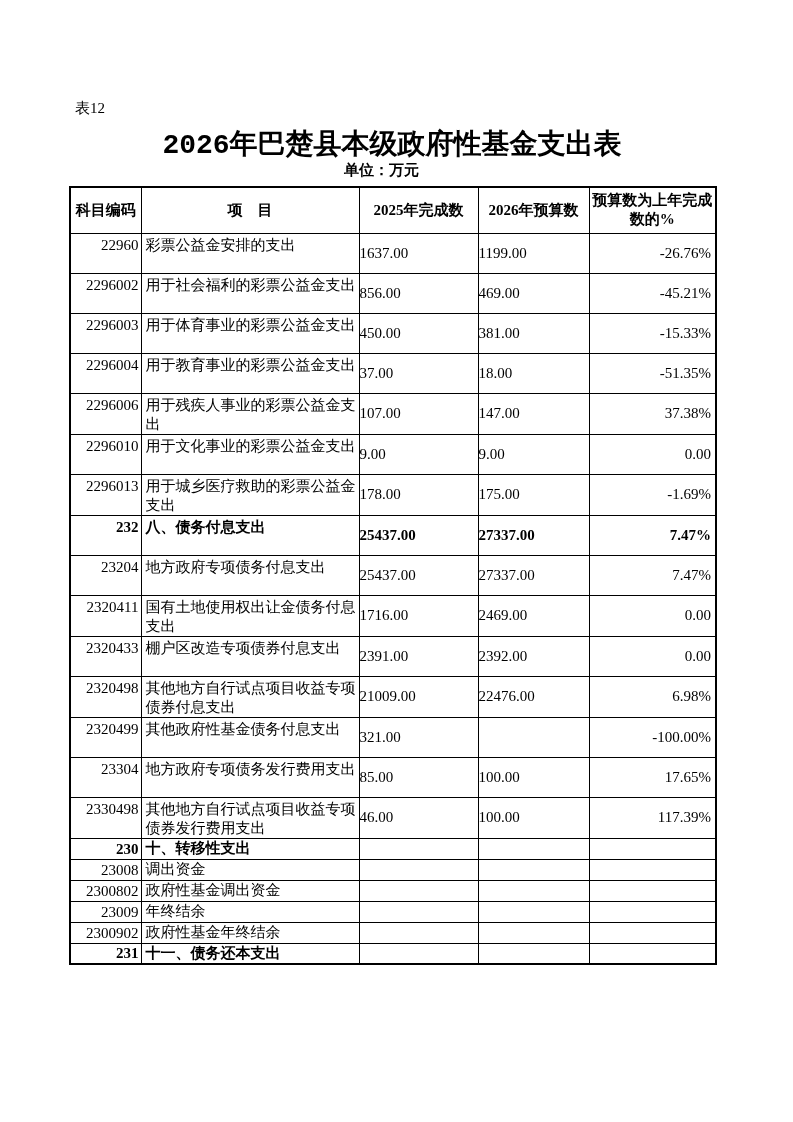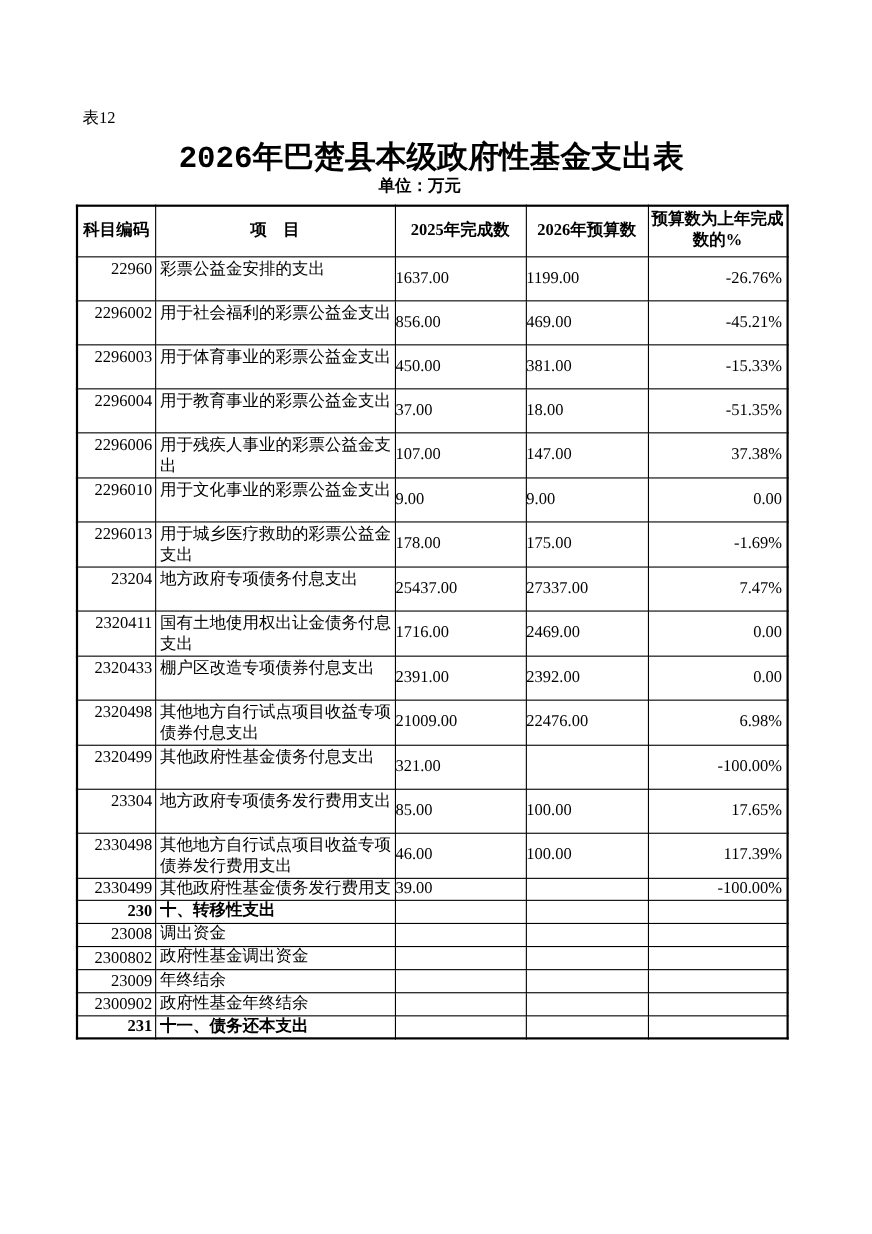--- a/index.html
+++ b/index.html
@@ -177,20 +177,27 @@
           <td class="num">9.00</td>
           <td class="pct">0.00</td>
         </tr>
         <tr class="r">
           <td class="code">2296013</td>
           <td class="item">用于城乡医疗救助的彩票公益金支出</td>
           <td class="num">178.00</td>
           <td class="num">175.00</td>
           <td class="pct">-1.69%</td>
         </tr>
+        <tr class="r bold">
+          <td class="code">232</td>
+          <td class="item">八、债务付息支出</td>
+          <td class="num">25437.00</td>
+          <td class="num">27337.00</td>
+          <td class="pct">7.47%</td>
+        </tr>
         <tr class="r">
           <td class="code">23204</td>
           <td class="item">地方政府专项债务付息支出</td>
           <td class="num">25437.00</td>
           <td class="num">27337.00</td>
           <td class="pct">7.47%</td>
         </tr>
         <tr class="r">
           <td class="code">2320411</td>
           <td class="item">国有土地使用权出让金债务付息支出</td>
@@ -226,27 +233,20 @@
           <td class="num">100.00</td>
           <td class="pct">17.65%</td>
         </tr>
         <tr class="r">
           <td class="code">2330498</td>
           <td class="item">其他地方自行试点项目收益专项债券发行费用支出</td>
           <td class="num">46.00</td>
           <td class="num">100.00</td>
           <td class="pct">117.39%</td>
         </tr>
-        <tr class="xs">
-          <td class="code">2330499</td>
-          <td class="item">其他政府性基金债务发行费用支</td>
-          <td class="num">39.00</td>
-          <td class="num"></td>
-          <td class="pct">-100.00%</td>
-        </tr>
         <tr class="s bold">
           <td class="code">230</td>
           <td class="item">十、转移性支出</td>
           <td class="num"></td>
           <td class="num"></td>
           <td class="pct"></td>
         </tr>
         <tr class="s">
           <td class="code">23008</td>
           <td class="item">调出资金</td>

